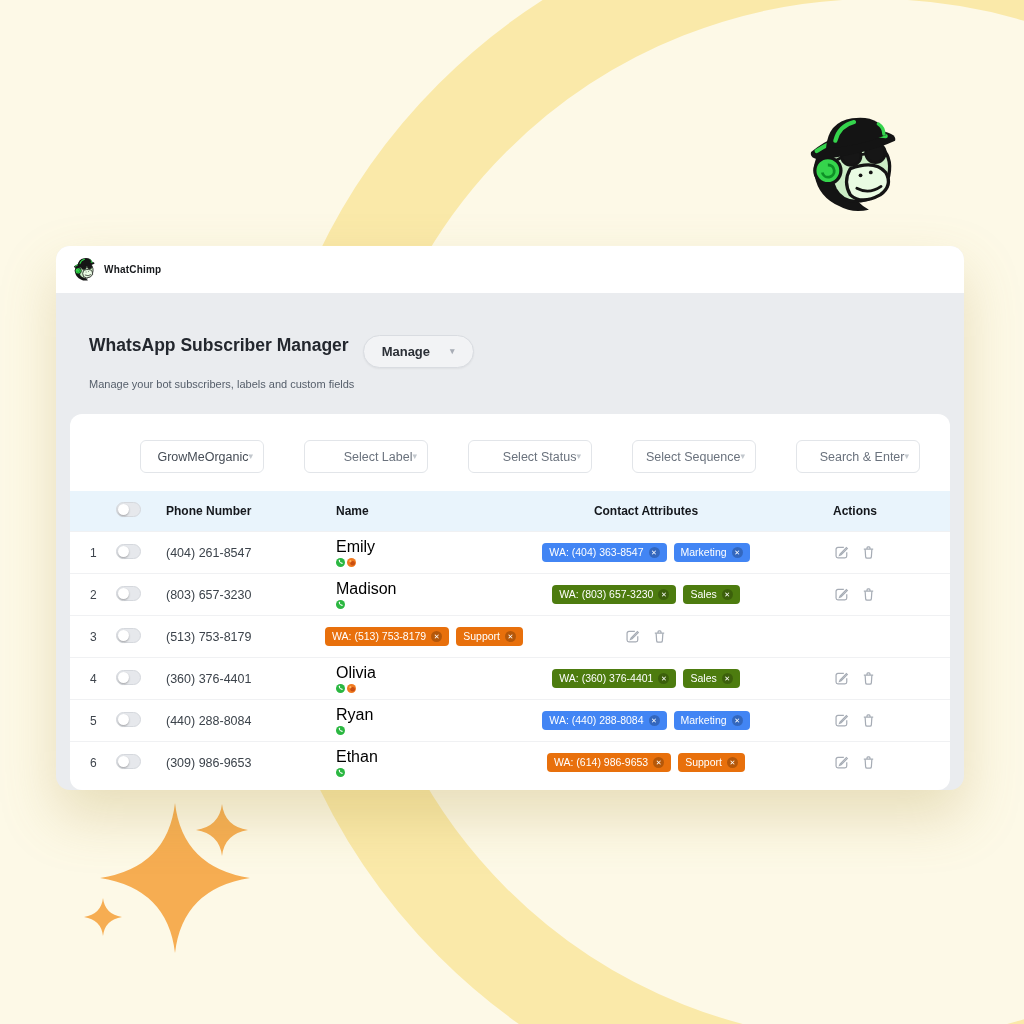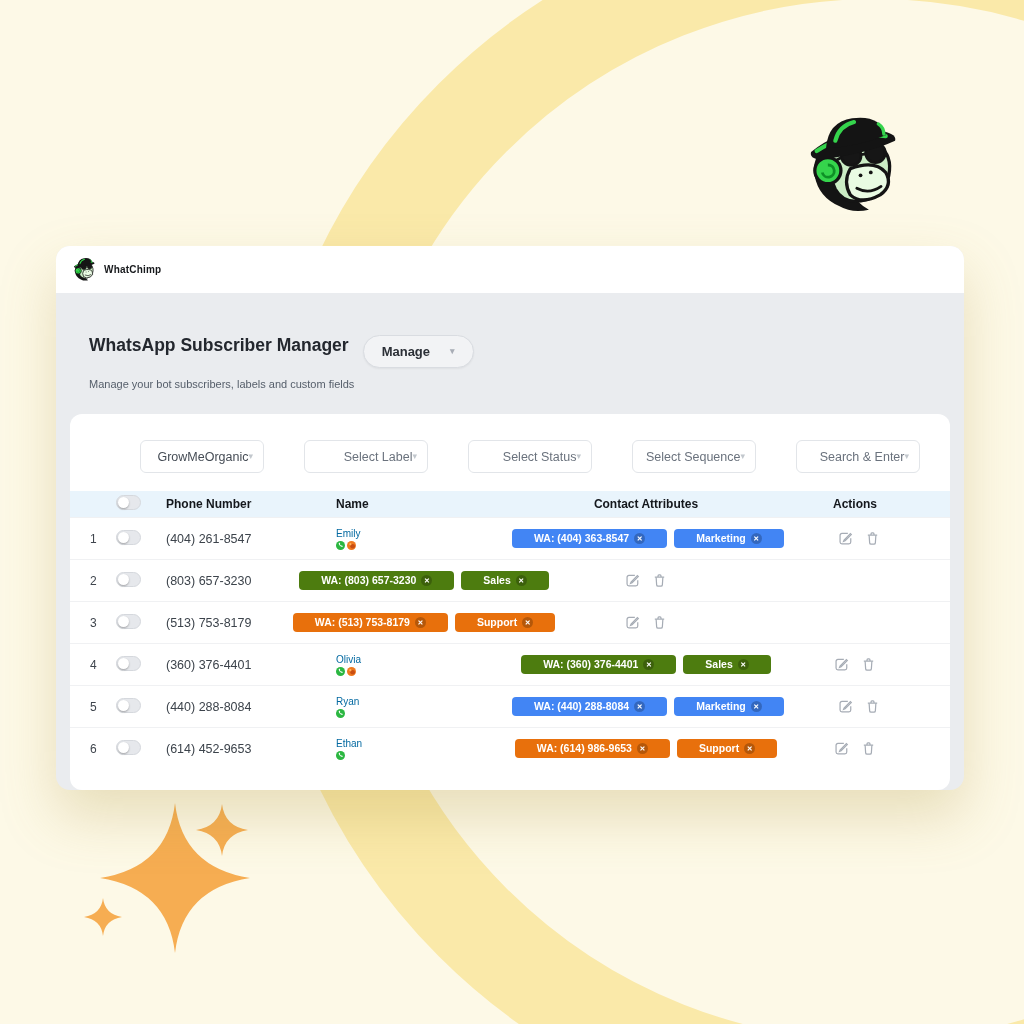--- a/index.html
+++ b/index.html
@@ -50,45 +50,45 @@
   .filter{
     width:144px;height:33px;box-sizing:border-box;background:#fff;cursor:pointer;
     border:1px solid #e2e5e9;border-radius:6px;
     display:flex;align-items:center;justify-content:flex-end;
     padding:0 10px 0 12px;font-size:12.5px;color:#6a727d;margin-left:40px;
   }
   .filter.selected{color:#454c55}
   .filter .chev{color:#c2c7cd}
 
   .grid{display:grid;grid-template-columns:26px 50px 170px 176px 1fr 150px;align-items:center;padding:0 20px}
-  .thead{height:26px;background:#E9F4FC;font-size:12px;font-weight:700;color:#14171c;flex:0 0 auto}
+  .thead{height:40px;background:#E9F4FC;font-size:12px;font-weight:700;color:#14171c;flex:0 0 auto}
   .th-center{text-align:center}
   .tbody{flex:1}
   .trow{height:41px;border-top:1px solid #f0f1f3;font-size:12.5px;color:#3c434b}
   .c-index{font-size:12px;color:#3f454d}
   .c-name{display:flex;flex-direction:column;justify-content:center}
-  .nm{font-size:10px;color:#0369a1}
+  .nm{font-size:16px;color:#000000}
   .channels{display:flex;gap:2px;margin-top:2px;height:9px}
   .chan{width:9px;height:9px;display:inline-block}
   .chan svg{width:9px;height:9px;display:block}
   .c-attrs{display:flex;justify-content:center;gap:7px}
   .c-actions{display:flex;justify-content:center;gap:12px}
 
   .toggle{
     width:25px;height:15px;box-sizing:border-box;display:inline-block;position:relative;cursor:pointer;
     background:#e6e8ec;border:1px solid #d5d8dd;border-radius:8px;
   }
   .knob{
     position:absolute;left:1px;top:1px;width:11px;height:11px;border-radius:50%;
     background:#fff;box-shadow:0 1px 2px rgba(0,0,0,.3);
   }
 
   .badge{
     display:inline-flex;align-items:center;gap:5px;border-radius:4px;
-    padding:4px 22px;font-size:10.5px;color:#fff;line-height:1;white-space:nowrap;font-weight:bold;
+    padding:4px 7px;font-size:10.5px;color:#fff;line-height:1;white-space:nowrap;
   }
   .badge-blue{background:#4285F4}
   .badge-green{background:#4d7c0f}
   .badge-orange{background:#E8700C}
   .bx{
     width:11px;height:11px;border-radius:50%;background:rgba(0,0,0,.22);cursor:pointer;
     display:inline-flex;align-items:center;justify-content:center;font-size:7px;color:#fff;
   }
   .act{width:15px;height:15px;stroke:#a6acb5;fill:none;stroke-width:1.3;cursor:pointer}
 </style>
@@ -241,20 +241,31 @@
       </svg>
     </div>
   </div>
 
   <div class="trow grid">
     <div class="cell c-index">2</div>
     <div class="cell">
       <span class="toggle"><span class="knob"></span></span>
     </div>
     <div class="cell">(803) 657-3230</div>
+    <div class="cell c-name">
+      <div class="nm">Madison</div>
+      <div class="channels">
+              <span class="chan">
+                <svg viewBox="0 0 10 10">
+                  <circle cx="5" cy="5" r="5" fill="#2BB741"></circle>
+                  <path d="M2.9 2.8c.6 2.1 1.9 3.3 4 3.9l.7-1-1.2-.9-.6.4c-.8-.5-1.3-1.1-1.6-2l.5-.5-.7-1z" fill="#fff"></path>
+                </svg>
+              </span>
+            </div>
+    </div>
     <div class="cell c-attrs">
       <span class="badge badge-green">
         <span>WA: (803) 657-3230</span>
         <span class="bx">✕</span>
       </span>
       <span class="badge badge-green">
         <span>Sales</span>
         <span class="bx">✕</span>
       </span>
     </div>
@@ -385,21 +396,21 @@
         <path d="M4.4 4.6 l.55 8.1 a1.5 1.5 0 0 0 1.5 1.4 h3.1 a1.5 1.5 0 0 0 1.5 -1.4 l.55 -8.1"></path>
       </svg>
     </div>
   </div>
 
   <div class="trow grid">
     <div class="cell c-index">6</div>
     <div class="cell">
       <span class="toggle"><span class="knob"></span></span>
     </div>
-    <div class="cell">(614) 452-9653</div>
+    <div class="cell">(309) 986-9653</div>
     <div class="cell c-name">
       <div class="nm">Ethan</div>
       <div class="channels">
               <span class="chan">
                 <svg viewBox="0 0 10 10">
                   <circle cx="5" cy="5" r="5" fill="#2BB741"></circle>
                   <path d="M2.9 2.8c.6 2.1 1.9 3.3 4 3.9l.7-1-1.2-.9-.6.4c-.8-.5-1.3-1.1-1.6-2l.5-.5-.7-1z" fill="#fff"></path>
                 </svg>
               </span>
             </div>

